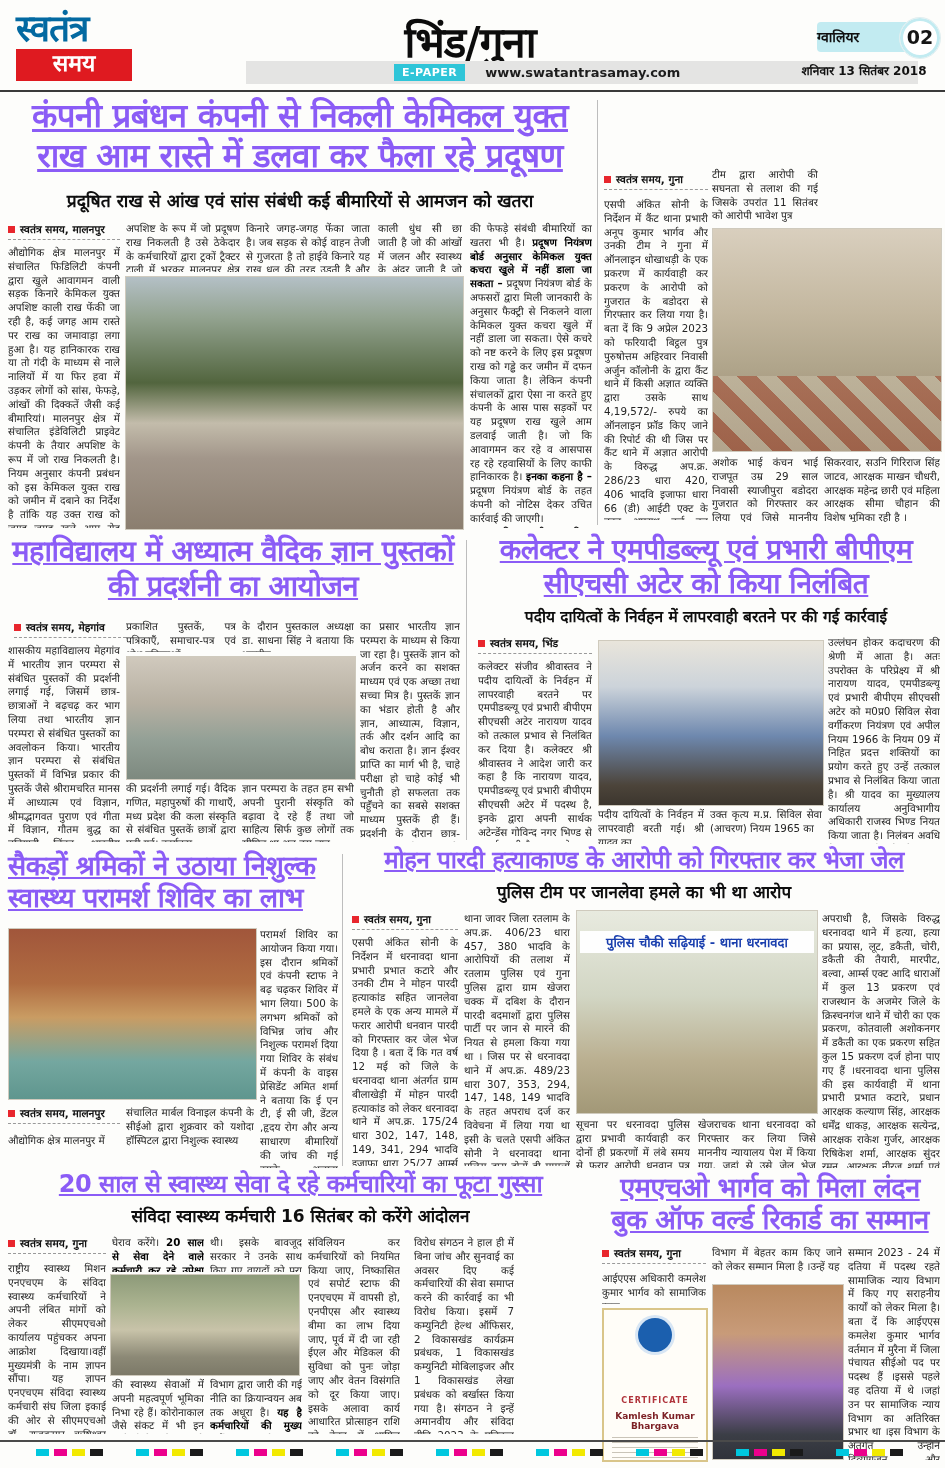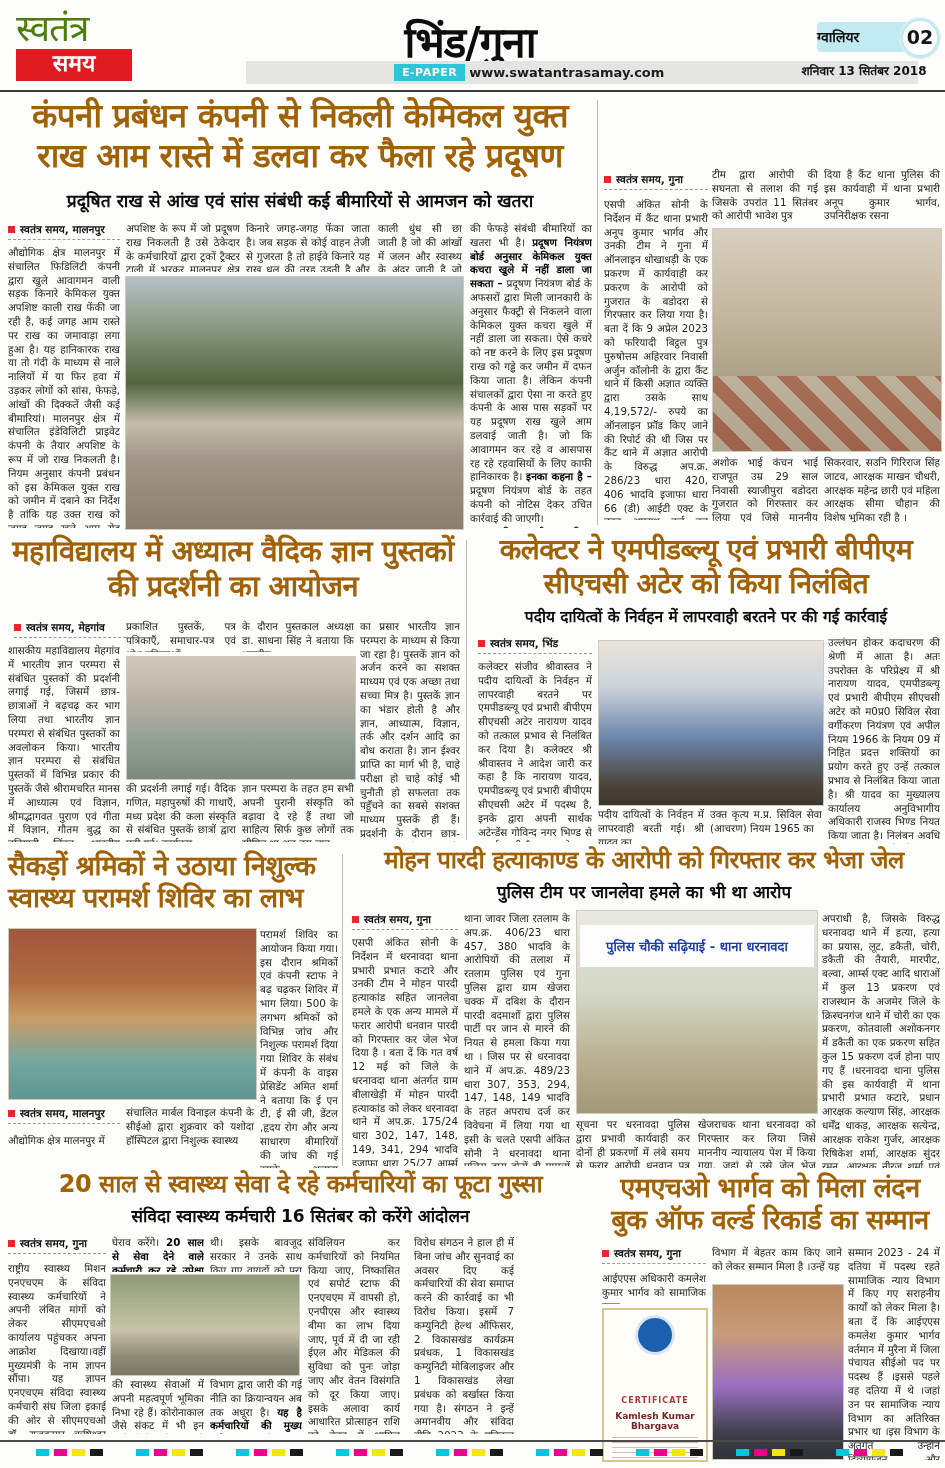--- a/index.html
+++ b/index.html
@@ -1,57 +1,57 @@
 <!DOCTYPE html>
 <html><head>
 <meta charset="utf-8">
 <style>
   html,body{margin:0;padding:0;background:#888;}
   .page{position:relative;width:945px;height:1468px;background:#fdfdfb;
         font-family:"DejaVu Sans","Liberation Sans",sans-serif;color:#151515;
         overflow:hidden;margin:0 auto;}
   .abs{position:absolute;}
   
-  .logo-top{font-size:37px;font-weight:400;letter-spacing:-1px;color:#4d7c0f;line-height:1;}
+  .logo-top{font-size:37px;font-weight:700;letter-spacing:-1px;color:#0369a1;line-height:1;}
   .logo-red{background:#df1a20;color:#fff;font-size:23px;font-weight:800;
             text-align:center;padding:1px 10px 3px;line-height:1.2;}
   .edition{font-size:42px;font-weight:800;text-align:center;letter-spacing:-1px;color:#0c0c0c;}
   .url-bar{background:#e4e4e3;height:23px;display:flex;align-items:center;padding-left:148px;}
   .epaper{background:#2fc5d8;color:#fff;font-size:11px;font-weight:700;
           padding:2px 8px;letter-spacing:.5px;}
-  .url{font-size:13px;font-weight:700;color:#1d1d1d;margin-left:4px;}
+  .url{font-size:13px;font-weight:700;color:#1d1d1d;margin-left:20px;}
   .citybox{background:#c2ebf1;border-radius:4px;text-align:left;
            font-size:14px;font-weight:800;line-height:30px;color:#101010;margin-left:20px;}
   .pagecirc{background:#fff;border:1px solid #e0eef0;border-radius:50%;
             text-align:center;font-size:19px;font-weight:800;line-height:38px;
             box-shadow:0 0 0 3px #c2ebf1 inset;}
   .dateline{font-size:12px;font-weight:700;text-align:center;color:#111;}
   .hrule{background:#3a3a3a;height:2px;}
   .vdiv{position:absolute;width:1px;background:#bdbdbd;}
   
-  .h1{font-weight:800;line-height:1.2;text-align:center;color:#a16207;letter-spacing:-.5px;}
+  .h1{font-weight:800;line-height:1.2;text-align:center;color:#8b5cf6;letter-spacing:-.5px;text-decoration:underline;}
   .sub{font-weight:700;text-align:center;color:#0e0e0e;}
   .by{font-weight:700;font-size:10.5px;border-bottom:1px dashed #9a9a9a;
       padding-bottom:3px;color:#111;white-space:nowrap;overflow:hidden;}
   .by .sq{display:inline-block;width:7px;height:7px;background:#e8262d;margin-right:5px;}
   .col{font-size:10.3px;line-height:1.34;text-align:justify;color:#242424;overflow:hidden;}
   .bold{font-weight:700;color:#000;}
   .sig{font-weight:700;text-align:right;display:block;}
   
   .photo{position:absolute;overflow:hidden;border:1px solid #cfcabd;}
   .ph-road{background:linear-gradient(180deg,#b4c0c6 0%,#93a390 16%,#52653e 42%,#c3bcab 58%,#a2968a 72%,#8b7e6f 100%);}
   .ph-station{background:linear-gradient(180deg,#d9cfbe 0%,#c3b79f 38%,#b0a58b 62%,#97836b 100%);}
   .ph-station .floor{position:absolute;bottom:0;left:0;right:0;height:34%;
      background:repeating-linear-gradient(45deg,#c9bfa8 0 14px,#a3472f 14px 28px);opacity:.55;}
   .ph-library{background:linear-gradient(180deg,#d0c9bd 0%,#b7b0a2 38%,#93a096 68%,#7d897f 100%);}
   .ph-collector{background:linear-gradient(180deg,#e9e5db 0%,#ccd3da 28%,#6e88ae 58%,#4c443a 88%,#3c362e 100%);}
   .ph-conference{background:linear-gradient(180deg,#a1563b 0%,#b06c41 32%,#c99c63 52%,#74a7a0 78%,#5f968e 100%);}
   .ph-chowki{background:linear-gradient(180deg,#e8eadf 0%,#d2d6c4 42%,#baaf90 74%,#a29877 100%);}
-  .banner{position:absolute;top:14px;left:3px;right:3px;background:#fefefe;
-          color:#1a3fae;font-weight:800;font-size:13px;text-align:center;padding:12px 0;}
+  .banner{position:absolute;top:20px;left:3px;right:3px;background:#fefefe;
+          color:#1a3fae;font-weight:800;font-size:13px;text-align:center;padding:2px 0;}
   .ph-group{background:linear-gradient(180deg,#8d9a79 0%,#abb390 30%,#c8c3a9 55%,#8c8976 82%,#7c7968 100%);}
   .ph-portrait{background:linear-gradient(180deg,#b9895f 0%,#c89b79 28%,#9b6fc0 58%,#3b3e46 86%,#30323a 100%);}
   .ph-cert{background:#fffdf8;border:2px solid #d9c58a;}
   .cert-emblem{width:34px;height:34px;border-radius:50%;background:#1b5fae;margin:8px auto 4px;
                box-shadow:0 0 0 3px #d8e6f4;}
   .cert-title{color:#b0343c;font-size:8px;font-weight:700;text-align:center;letter-spacing:1px;margin-top:44px;}
   .cert-name{color:#7c1f24;font-size:9px;font-weight:800;text-align:center;margin-top:6px;}
   .cert-lines{margin:6px 8px;height:46px;
      background:repeating-linear-gradient(180deg,#c9c4b8 0 1px,transparent 1px 5px);}
   .cert-brand{background:#d91d28;color:#fff;font-size:7.5px;font-weight:800;
@@ -97,21 +97,20 @@
     <span class="bold">प्रदूषण नियंत्रण बोर्ड अनुसार केमिकल युक्त कचरा खुले में नहीं डाला जा सकता –</span>
     <span>प्रदूषण नियंत्रण बोर्ड के अफसरों द्वारा मिली जानकारी के अनुसार फैक्ट्री से निकलने वाला केमिकल युक्त कचरा खुले में नहीं डाला जा सकता। ऐसे कचरे को नष्ट करने के लिए इस प्रदूषण राख को गड्ढे कर जमीन में दफन किया जाता है। लेकिन कंपनी संचालकों द्वारा ऐसा ना करते हुए कंपनी के आस पास सड़कों पर यह प्रदूषण राख खुले आम डलवाई जाती है। जो कि आवागमन कर रहे व आसपास रह रहे रहवासियों के लिए काफी हानिकारक है।</span>
     <span class="bold">इनका कहना है –</span>
     <span>प्रदूषण नियंत्रण बोर्ड के तहत कंपनी को नोटिस देकर उचित कार्रवाई की जाएगी।</span>
     <span class="sig">रिहान अली नगर परिषद</span>
     
   </div>
 
   <div class="abs by" style="left:604px;top:172px;width:104px;"><span class="sq"></span><span>स्वतंत्र समय, गुना</span></div>
   <div class="abs col" style="left:712px;top:168px;width:106px;height:56px;">टीम द्वारा आरोपी की सघनता से तलाश की गई जिसके उपरांत 11 सितंबर को आरोपी भावेश पुत्र</div>
-  <div class="abs col" style="left:824px;top:168px;width:116px;height:56px;">दिया है कैंट थाना पुलिस की इस कार्यवाही में थाना प्रभारी अनूप कुमार भार्गव, उपनिरीक्षक रसना</div>
   <div class="abs col" style="left:604px;top:198px;width:104px;height:322px;">एसपी अंकित सोनी के निर्देशन में कैंट थाना प्रभारी अनूप कुमार भार्गव और उनकी टीम ने गुना में ऑनलाइन धोखाधड़ी के एक प्रकरण में कार्यवाही कर प्रकरण के आरोपी को गुजरात के बडोदरा से गिरफ्तार कर लिया गया है। बता दें कि 9 अप्रेल 2023 को फरियादी बिट्ठल पुत्र पुरुषोत्तम अहिरवार निवासी अर्जुन कॉलोनी के द्वारा कैंट थाने में किसी अज्ञात व्यक्ति द्वारा उसके साथ 4,19,572/- रुपये का ऑनलाइन फ्रॉड किए जाने की रिपोर्ट की थी जिस पर कैंट थाने में अज्ञात आरोपी के विरुद्ध अप.क्र. 286/23 धारा 420, 406 भादवि इजाफा धारा 66 (डी) आईटी एक्ट के तहत अपराध दर्ज कर विवेचना में लिया गया था। कैंट थाना पुलिस ने इस प्रकरण में सक्रियता से कार्यवाही करते हुए विभिन्न तकनीकी संसाधनों की मदद से प्रकरण के अज्ञात आरोपी की पहचान गुजरात के बडोदरा निवासी भावेश राजपूत के रूप में की जाकर गिरफ्तारी के लिए विगत दिवस कैंट थाने से पुलिस की एक टीम बडोदरा गुजरात के लिए रवाना हुई। जहां पर</div>
   <div class="photo ph-station" style="left:712px;top:228px;width:228px;height:222px;">
       <div class="floor"></div>
     </div>
   <div class="abs col" style="left:712px;top:456px;width:106px;height:66px;">अशोक भाई कंचन भाई राजपूत उम्र 29 साल निवासी स्याजीपुरा बडोदरा गुजरात को गिरफ्तार कर लिया एवं जिसे माननीय न्यायालय में पेश किया गया, जहां से उसे जेल भेज</div>
   <div class="abs col" style="left:824px;top:456px;width:116px;height:66px;">सिकरवार, सउनि गिरिराज सिंह जाटव, आरक्षक माखन चौधरी, आरक्षक महेन्द्र छारी एवं महिला आरक्षक सीमा चौहान की विशेष भूमिका रही है ।</div>
 
   <div class="abs h1" style="left:8px;top:534px;width:450px;font-size:29px;">महाविद्यालय में अध्यात्म वैदिक ज्ञान पुस्तकों की प्रदर्शनी का आयोजन</div>
   <div class="abs by" style="left:14px;top:620px;width:112px;"><span class="sq"></span><span>स्वतंत्र समय, मेहगांव</span></div>
   <div class="abs col" style="left:8px;top:644px;width:112px;height:198px;">शासकीय महाविद्यालय मेहगांव में भारतीय ज्ञान परम्परा से संबंधित पुस्तकों की प्रदर्शनी लगाई गई, जिसमें छात्र- छात्राओं ने बढ़चढ़ कर भाग लिया तथा भारतीय ज्ञान परम्परा से संबंधित पुस्तकों का अवलोकन किया। भारतीय ज्ञान परम्परा से संबंधित पुस्तकों में विभिन्न प्रकार की पुस्तकें जैसे श्रीरामचरित मानस में आध्यात्म एवं विज्ञान, श्रीमद्भागवत पुराण एवं गीता में विज्ञान, गौतम बुद्ध का बुनियादी चिंतन, भारतीय संविधान, विविध संदर्भ ग्रंथ, हिंदी साहित्य से संबंधित मध्य-प्रदेश हिंदी ग्रंथ अकादमी द्वारा</div>

